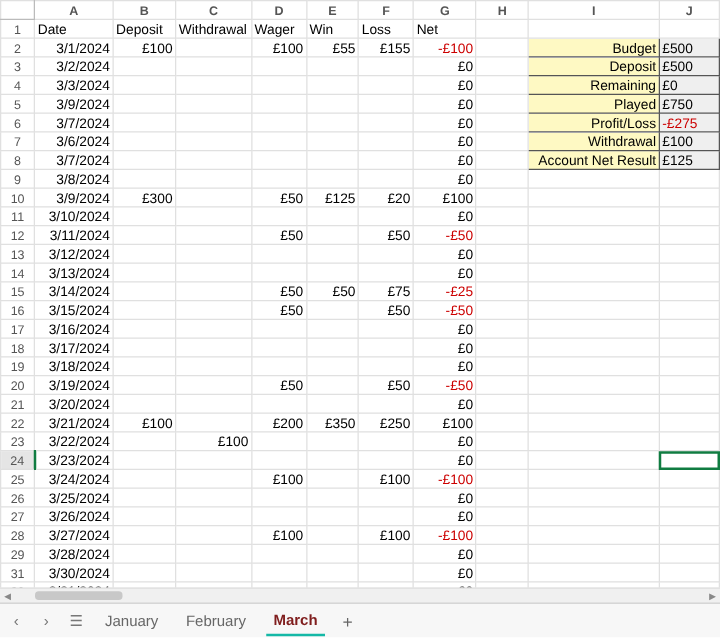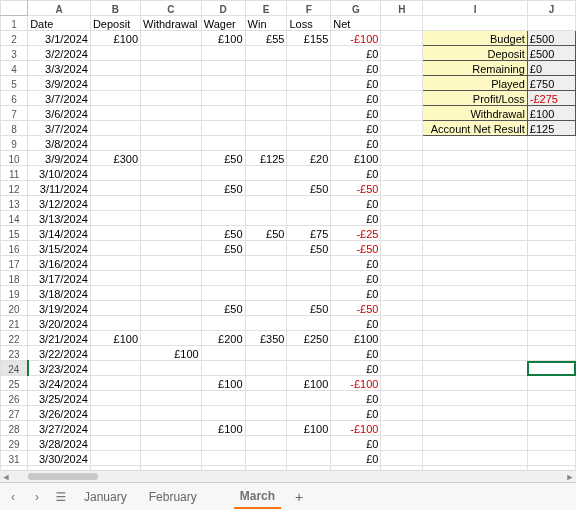--- a/index.html
+++ b/index.html
@@ -67,21 +67,21 @@
     border-top: 1px solid #ccc;
     background: #f7f7f7;
     display: flex;
     align-items: center;
     gap: 10px;
     padding: 0 6px;
     font-size: 12px;
   }
   .tabbar .nav { color: #777; width:14px; text-align:center; cursor:default;}
   .tabbar .tab { color: #666; padding: 4px 6px; }
-  .tabbar .tab.active { color:#737373; font-weight:bold; border-bottom:2px solid #f97316;margin-left:21px; }
+  .tabbar .tab.active { color:#7f1d1d; font-weight:bold; border-bottom:2px solid #14b8a6; }
   .tabbar .plus { color:#666; font-size:14px; padding:0 4px;}
   .hscroll {
     position:absolute; bottom:28px; left:0; right:0; height:12px;
     background:#f0f0f0; border-top:1px solid #ddd;
   }
   .hscroll .thumb {
     position:absolute; left:28px; width:70px; top:2px; bottom:2px;
     background:#c8c8c8; border-radius:3px;
   }
   .hscroll .arrow {

